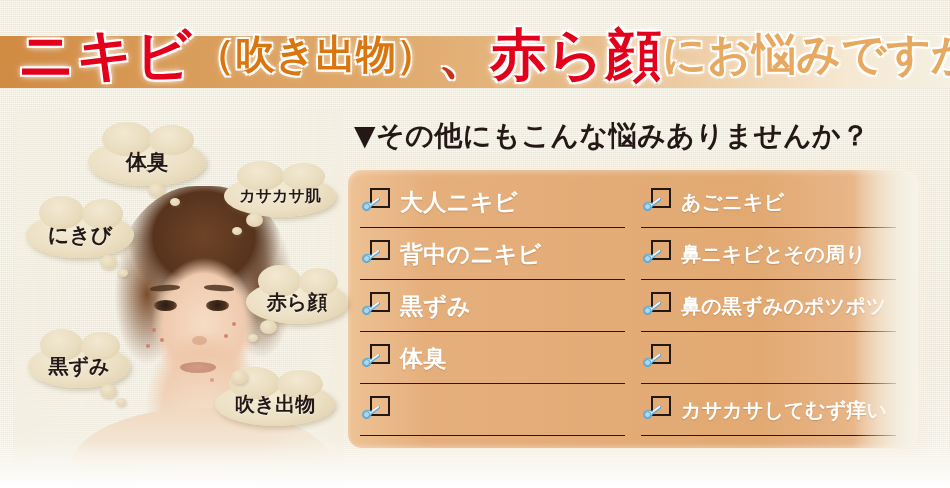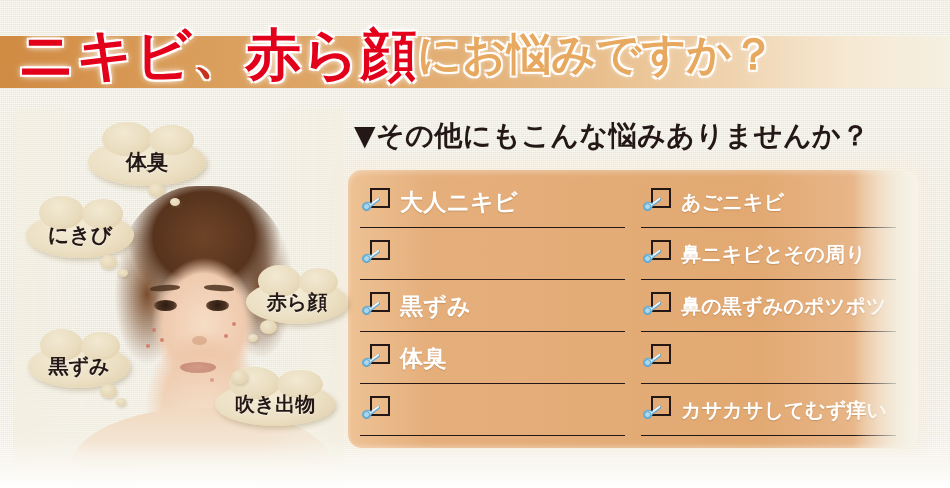--- a/index.html
+++ b/index.html
@@ -384,20 +384,21 @@
 </head>
 <body>
 
 <div class="banner">
   <div class="texture"></div>
 
   <div class="header">
     <div class="header-band"></div>
     <div class="header-text">
       <span class="ht ht-red">ニキビ</span>
+      <span class="ht ht-orange-small">（吹き出物）</span>
       <span class="ht ht-comma">、</span>
       <span class="ht ht-red">赤ら顔</span>
       <span class="ht ht-tan">にお悩みですか？</span>
     </div>
   </div>
 
   <div class="photo-area">
     <div class="portrait"></div>
     <div class="portrait-face">
       <div class="brow left"></div>
@@ -416,20 +417,25 @@
     <div class="shoulders"></div>
     <div class="photo-fade"></div>
   </div>
 
   <div class="bubble" style="left:88px; top:138px; width:118px; height:48px; font-size:21px;">
     <span class="tail" style="left:60px; bottom:-11px;"></span>
     <span class="tail t2" style="left:82px; bottom:-20px;"></span>
     <span>体臭</span>
   </div>
 
+  <div class="bubble" style="left:224px; top:175px; width:112px; height:42px; font-size:16px;">
+    <span class="tail" style="left:22px; bottom:-10px;"></span>
+    <span class="tail t2" style="left:8px;  bottom:-18px;"></span>
+    <span>カサカサ肌</span>
+  </div>
 
   <div class="bubble" style="left:26px; top:212px; width:108px; height:46px; font-size:21px;">
     <span class="tail" style="left:74px; bottom:-11px;"></span>
     <span class="tail t2" style="left:92px; bottom:-19px;"></span>
     <span>にきび</span>
   </div>
 
   <div class="bubble" style="left:246px; top:280px; width:102px; height:44px; font-size:20px;">
     <span class="tail" style="left:14px; bottom:-10px;"></span>
     <span class="tail t2" style="left:2px;  bottom:-18px;"></span>
@@ -468,20 +474,21 @@
 
           <div class="check-row">
             <span class="check-mark">
               <span class="box"></span>
               <svg class="hand" viewBox="0 0 24 24">
                 <path d="M20 5 L12.5 10.5 L10 9.5 C7.5 8.8 5 9.8 4 11.8 C3 13.8 3.8 16 5.8 17 C7.8 18 10.2 17.2 11.2 15.2 L12.2 13.2 L20.5 7 Z" fill="#cfe9f7" stroke="#5fa8cf" stroke-width="1.1" stroke-linejoin="round"></path>
                 <circle cx="7.6" cy="13.6" r="3.1" fill="#a9d8ef" stroke="#4e9ac4" stroke-width="0.9"></circle>
                 <path d="M13 10.2 L19.6 5.4" stroke="#ffffff" stroke-width="1.2" stroke-linecap="round"></path>
               </svg>
             </span>
+            <span class="check-label">背中のニキビ</span>
           </div>
 
           <div class="check-row">
             <span class="check-mark">
               <span class="box"></span>
               <svg class="hand" viewBox="0 0 24 24">
                 <path d="M20 5 L12.5 10.5 L10 9.5 C7.5 8.8 5 9.8 4 11.8 C3 13.8 3.8 16 5.8 17 C7.8 18 10.2 17.2 11.2 15.2 L12.2 13.2 L20.5 7 Z" fill="#cfe9f7" stroke="#5fa8cf" stroke-width="1.1" stroke-linejoin="round"></path>
                 <circle cx="7.6" cy="13.6" r="3.1" fill="#a9d8ef" stroke="#4e9ac4" stroke-width="0.9"></circle>
                 <path d="M13 10.2 L19.6 5.4" stroke="#ffffff" stroke-width="1.2" stroke-linecap="round"></path>
               </svg>

